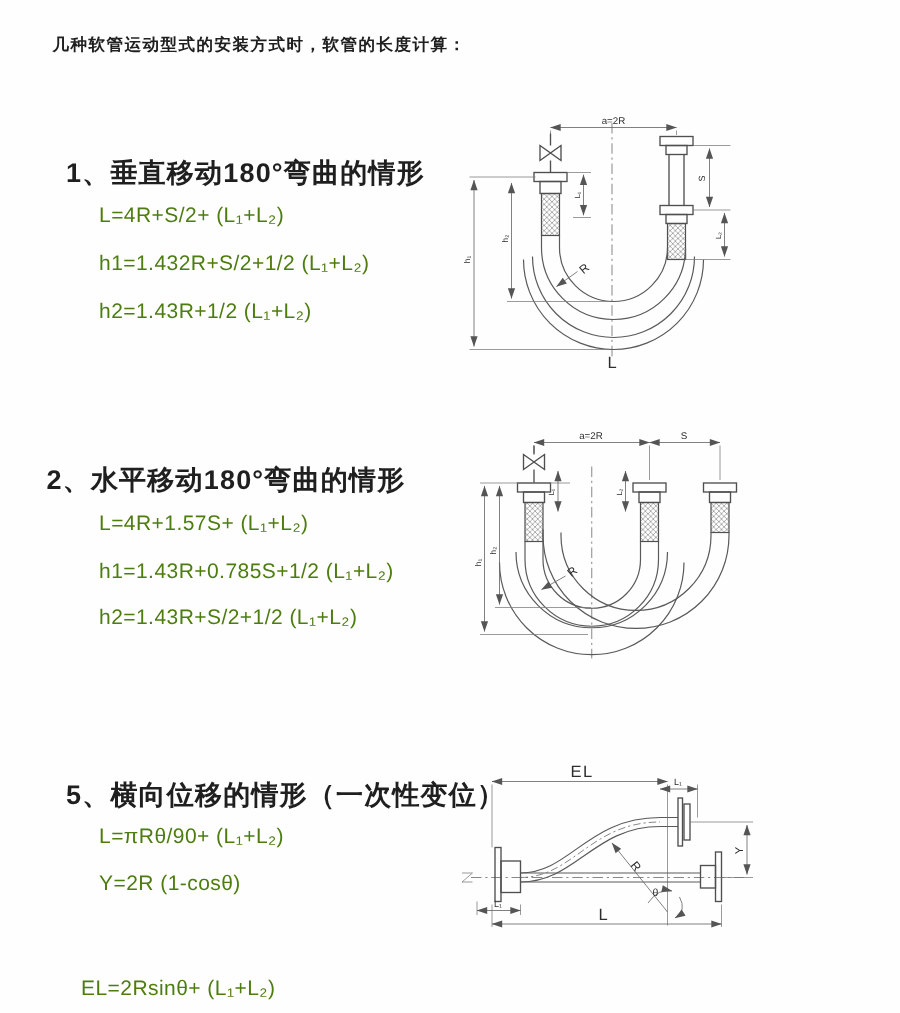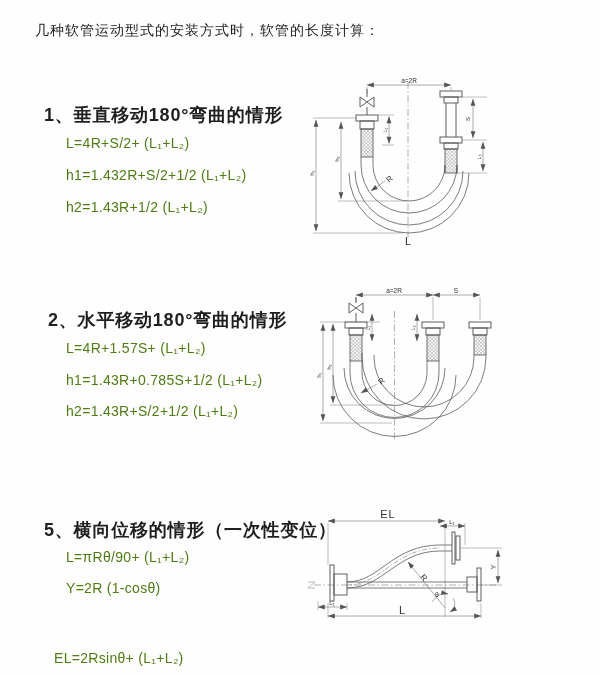--- a/index.html
+++ b/index.html
@@ -4,21 +4,21 @@
 <style>
   html,body{margin:0;padding:0;}
   body{
     width:600px;height:675px;position:relative;overflow:hidden;
     background:#fefefe;
     font-family:"Liberation Sans","DejaVu Sans",sans-serif;
     color:#1f1f1f;
   }
   .abs{position:absolute;}
   .title{
-    left:35px;top:22px;font-size:14px;font-weight:400;letter-spacing:1px;text-align:right;
+    left:35px;top:22px;font-size:11px;font-weight:700;letter-spacing:1px;text-align:right;
   }
   .heading{
     font-size:18px;font-weight:600;letter-spacing:0.8px;white-space:nowrap;
   }
   .formula{
     font-size:14px;font-weight:400;letter-spacing:0.3px;white-space:nowrap;color:#4d7c0f;
   }
   svg{position:absolute;overflow:visible;font-family:"Liberation Sans","DejaVu Sans",sans-serif;}
   svg text{fill:#2e2e2e;}
   .pl{stroke:#4f4f4f;stroke-width:0.9;fill:none;}
@@ -37,21 +37,21 @@
   <div class="abs title">几种软管运动型式的安装方式时，软管的长度计算：</div>
 
   <div>
     <div class="abs heading" style="left:44px;top:103px;">1、垂直移动180°弯曲的情形</div>
     <div class="abs formula" style="left:66px;top:135px;">L=4R+S/2+ (L₁+L₂)</div>
     <div class="abs formula" style="left:66px;top:167px;">h1=1.432R+S/2+1/2 (L₁+L₂)</div>
     <div class="abs formula" style="left:66px;top:199px;">h2=1.43R+1/2 (L₁+L₂)</div>
   </div>
 
   <div>
-    <div class="abs heading" style="left:48px;top:308px;">2、水平移动180°弯曲的情形</div>
+    <div class="abs heading" style="left:31px;top:308px;">2、水平移动180°弯曲的情形</div>
     <div class="abs formula" style="left:66px;top:340px;">L=4R+1.57S+ (L₁+L₂)</div>
     <div class="abs formula" style="left:66px;top:372px;">h1=1.43R+0.785S+1/2 (L₁+L₂)</div>
     <div class="abs formula" style="left:66px;top:403px;">h2=1.43R+S/2+1/2 (L₁+L₂)</div>
   </div>
 
   <div>
     <div class="abs heading" style="left:44px;top:518px;">5、横向位移的情形（一次性变位）</div>
     <div class="abs formula" style="left:66px;top:549px;">L=πRθ/90+ (L₁+L₂)</div>
     <div class="abs formula" style="left:66px;top:580px;">Y=2R (1-cosθ)</div>
     <div class="abs formula" style="left:54px;top:611px;margin-top:39px;">EL=2Rsinθ+ (L₁+L₂)</div>

